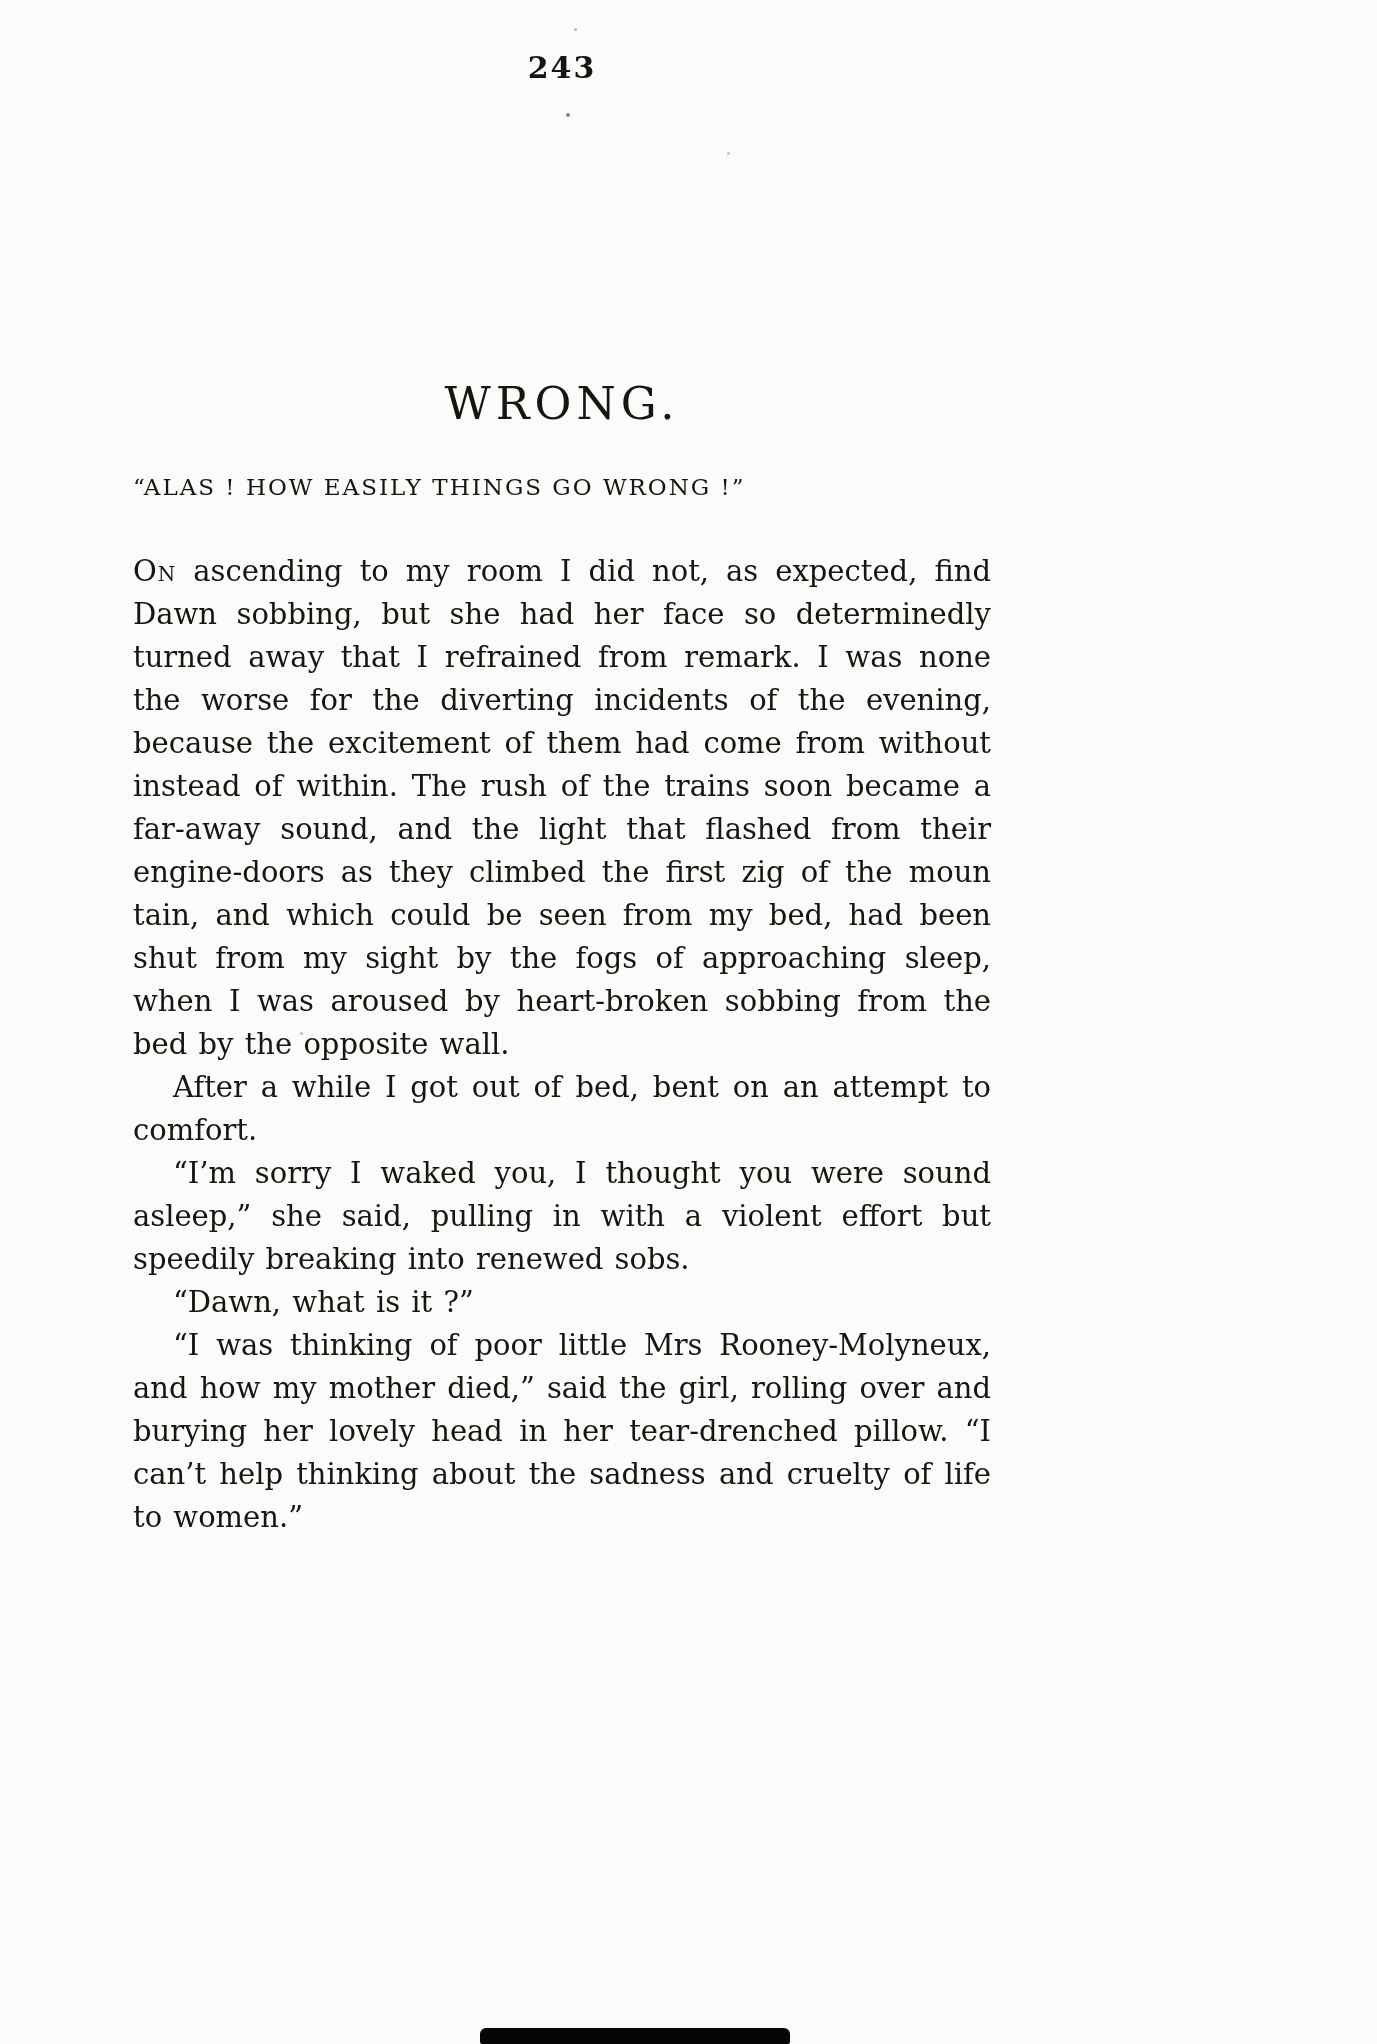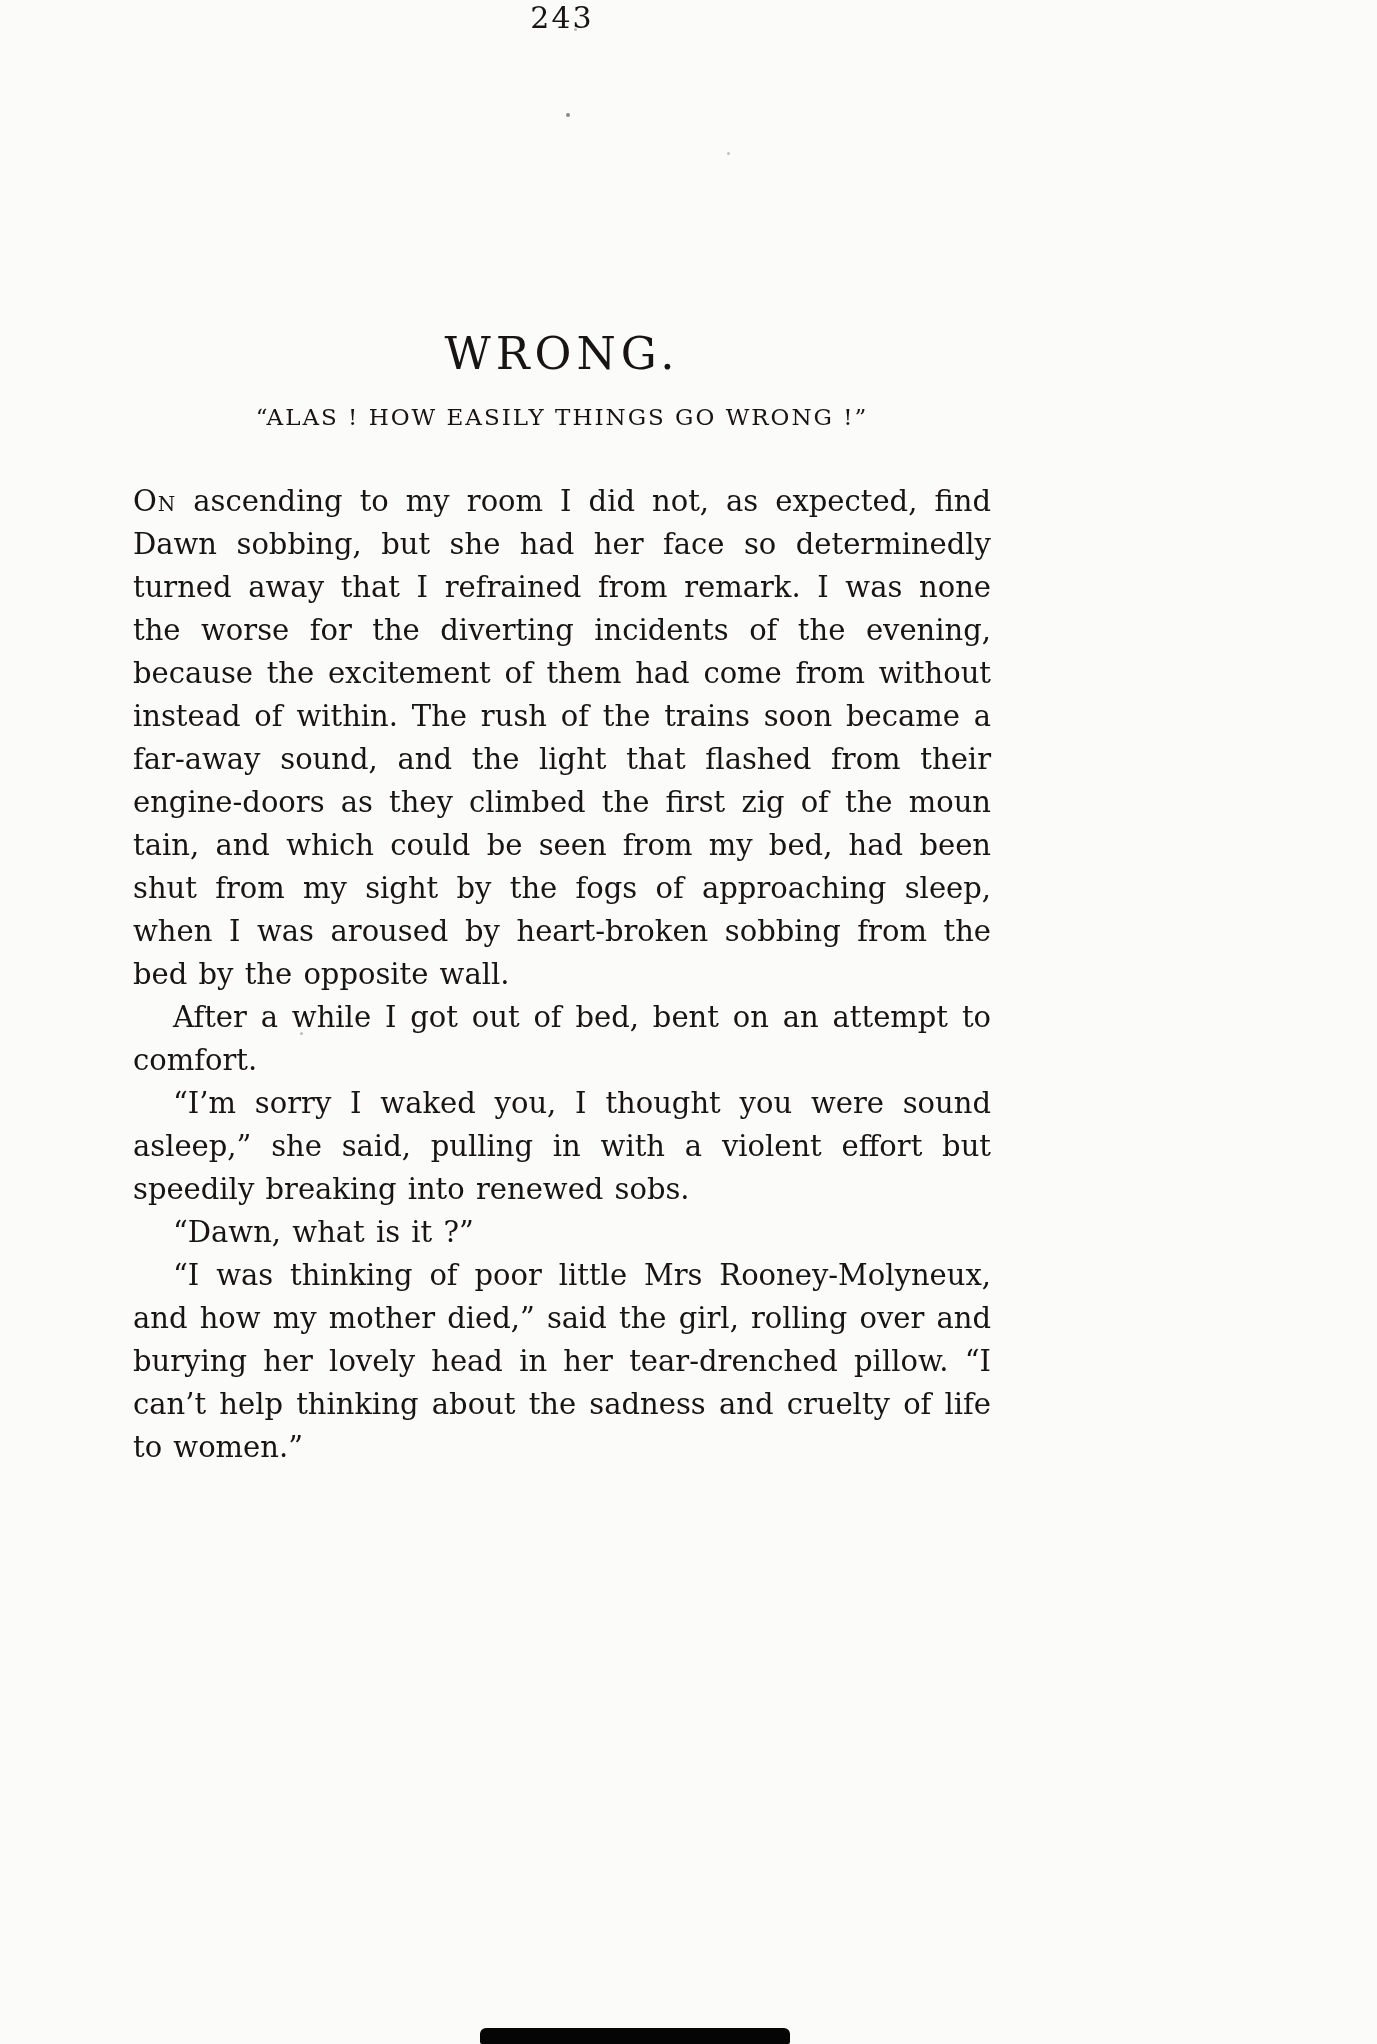--- a/index.html
+++ b/index.html
@@ -15,35 +15,35 @@
     font-family: "DejaVu Serif", "Liberation Serif", serif;
     overflow: hidden;
   }
   .page-content {
     position: absolute;
     left: 133px;
     top: 0;
     width: 858px;
   }
   .pagenum {
+    margin-top: 50px;
     text-align: center;
     font-size: 30px;
-    font-weight: 400;
+    font-weight: 700;
     letter-spacing: 2px;
   }
   .chapter-title {
     margin: 292px 0 0 0;
     text-align: center;
     font-size: 45px;
     font-weight: normal;
     letter-spacing: 5px;
   }
   .epigraph {
-    margin-top: 24px;
-    text-align: center;
+    margin-top: 44px;
     font-size: 23px;
     font-weight: 500;
     letter-spacing: 2px;
     white-space: nowrap;
   }
   .body-p {
     margin: 0;
     font-size: 29px;
     line-height: 43px;
     text-align: justify;

